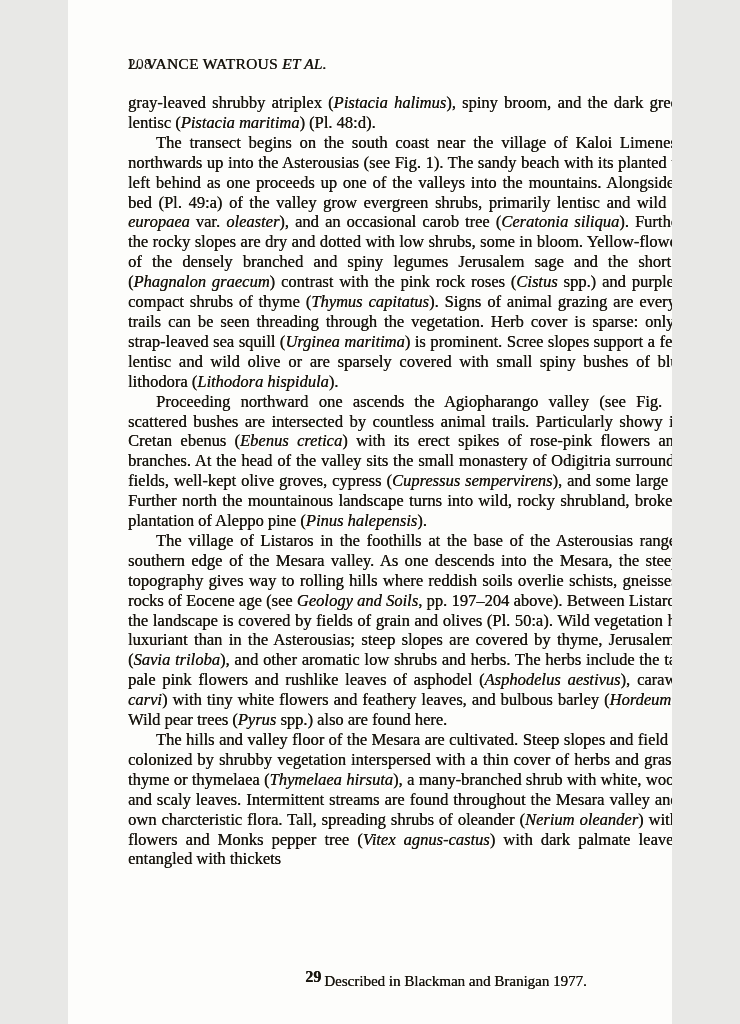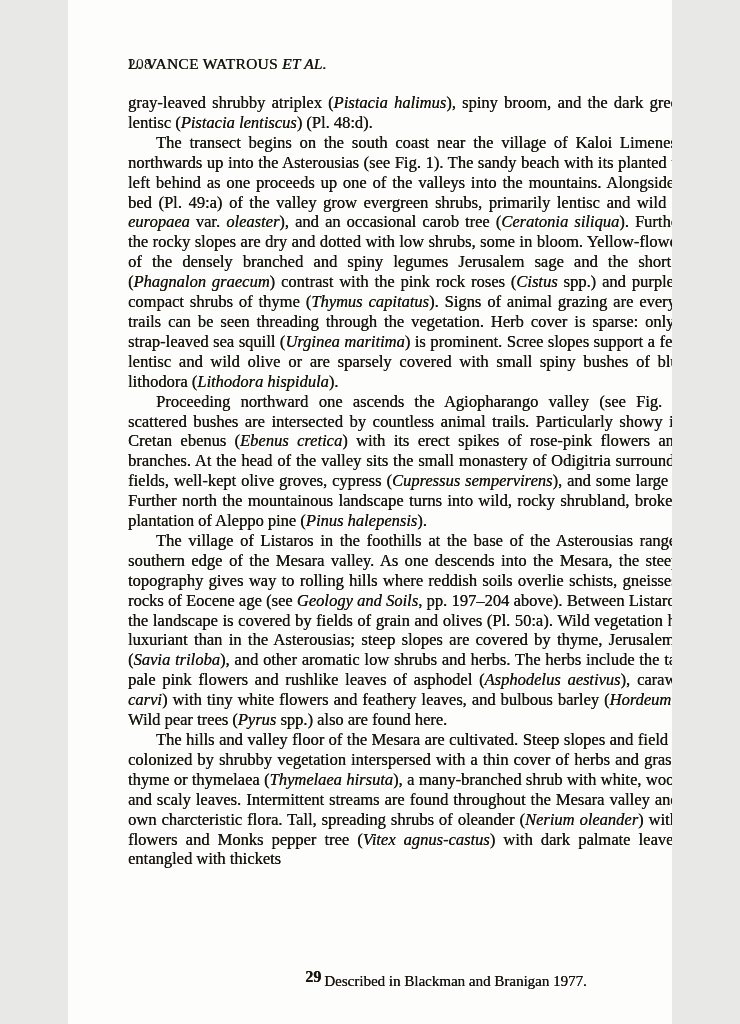--- a/index.html
+++ b/index.html
@@ -84,21 +84,21 @@
 
 <div class="page">
   <div class="content">
 
     <header class="pagehead">
       <span class="pagenum">208</span>
       <span class="runhead">L. VANCE WATROUS <i>ET AL.</i></span>
     </header>
 
     <main class="bodytext">
-        <p class="">gray-leaved shrubby atriplex (<i>Pistacia halimus</i>), spiny broom, and the dark green aromatic lentisc (<i>Pistacia lentiscus</i>) (Pl. 48:d).</p>
+        <p class="">gray-leaved shrubby atriplex (<i>Pistacia halimus</i>), spiny broom, and the dark green aromatic lentisc (<i>Pistacia maritima</i>) (Pl. 48:d).</p>
         <p class="indent">The transect begins on the south coast near the village of Kaloi Limenes and leads northwards up into the Asterousias (see Fig. 1). The sandy beach with its planted tamarisks is left behind as one proceeds up one of the valleys into the mountains. Alongside the stream bed (Pl. 49:a) of the valley grow evergreen shrubs, primarily lentisc and wild olive (<i>Olea europaea</i> var. <i>oleaster</i>), and an occasional carob tree (<i>Ceratonia siliqua</i>). Further upstream the rocky slopes are dry and dotted with low shrubs, some in bloom. Yellow-flowered clumps of the densely branched and spiny legumes Jerusalem sage and the short phagnalon (<i>Phagnalon graecum</i>) contrast with the pink rock roses (<i>Cistus</i> spp.) and purple-blossomed compact shrubs of thyme (<i>Thymus capitatus</i>). Signs of animal grazing are everywhere, and trails can be seen threading through the vegetation. Herb cover is sparse: only the broad, strap-leaved sea squill (<i>Urginea maritima</i>) is prominent. Scree slopes support a few shrubs of lentisc and wild olive or are sparsely covered with small spiny bushes of blue-flowered lithodora (<i>Lithodora hispidula</i>).</p>
         <p class="indent">Proceeding northward one ascends the Agiopharango valley (see Fig. 1).<sup>29</sup> Low, scattered bushes are intersected by countless animal trails. Particularly showy is the shrub Cretan ebenus (<i>Ebenus cretica</i>) with its erect spikes of rose-pink flowers and drooping branches. At the head of the valley sits the small monastery of Odigitria surrounded by grain fields, well-kept olive groves, cypress (<i>Cupressus sempervirens</i>), and some large carob trees. Further north the mountainous landscape turns into wild, rocky shrubland, broken only by a plantation of Aleppo pine (<i>Pinus halepensis</i>).</p>
         <p class="indent">The village of Listaros in the foothills at the base of the Asterousias range marks the southern edge of the Mesara valley. As one descends into the Mesara, the steep limestone topography gives way to rolling hills where reddish soils overlie schists, gneisses, and other rocks of Eocene age (see <i>Geology and Soils</i>, pp. 197–204 above). Between Listaros and Sivas the landscape is covered by fields of grain and olives (Pl. 50:a). Wild vegetation here is more luxuriant than in the Asterousias; steep slopes are covered by thyme, Jerusalem sage, sage (<i>Savia triloba</i>), and other aromatic low shrubs and herbs. The herbs include the tall spikes of pale pink flowers and rushlike leaves of asphodel (<i>Asphodelus aestivus</i>), caraway (<i>Carum carvi</i>) with tiny white flowers and feathery leaves, and bulbous barley (<i>Hordeum bulbosum</i>). Wild pear trees (<i>Pyrus</i> spp.) also are found here.</p>
         <p class="indent">The hills and valley floor of the Mesara are cultivated. Steep slopes and field margins are colonized by shrubby vegetation interspersed with a thin cover of herbs and grasses, such as thyme or thymelaea (<i>Thymelaea hirsuta</i>), a many-branched shrub with white, wooly branches and scaly leaves. Intermittent streams are found throughout the Mesara valley and have their own charcteristic flora. Tall, spreading shrubs of oleander (<i>Nerium oleander</i>) with large pink flowers and Monks pepper tree (<i>Vitex agnus-castus</i>) with dark palmate leaves are often entangled with thickets</p>
       </main>
 
     <footer class="footnote">
       <sup class="fnmark">29</sup><span>Described in Blackman and Branigan 1977.</span>
     </footer>
 

